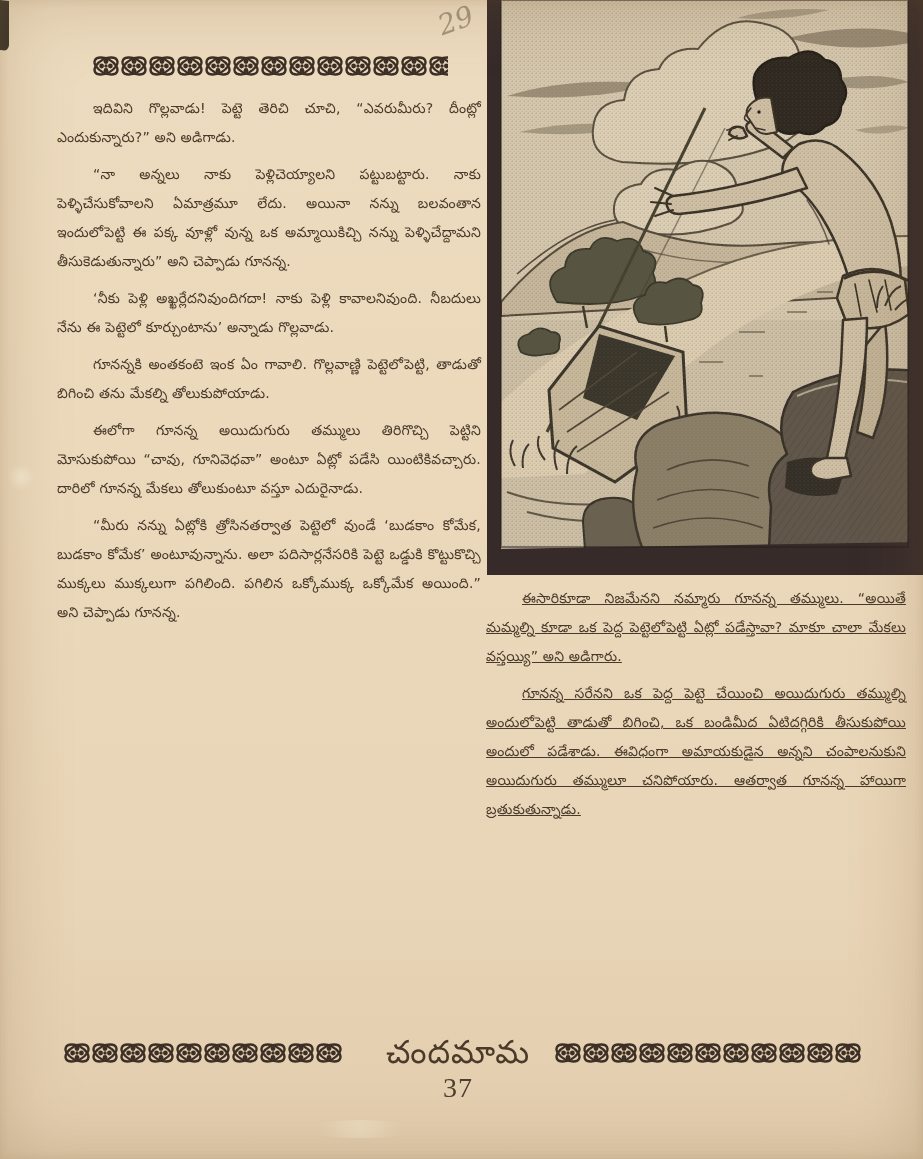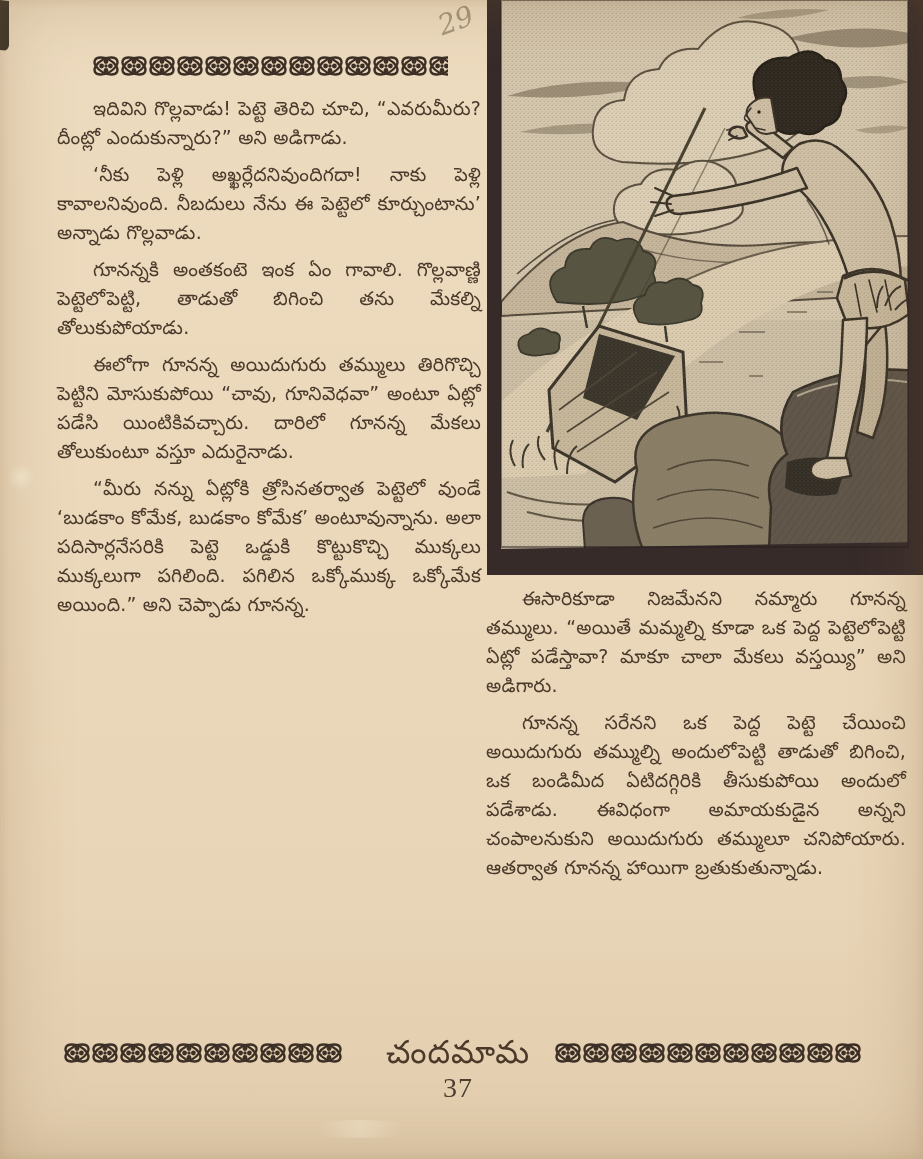--- a/index.html
+++ b/index.html
@@ -25,26 +25,26 @@
     position:absolute;border-radius:50%;
     background:radial-gradient(circle,#f6ead1 0%,rgba(246,234,209,0) 70%);
   }
   .b1{left:6px;top:464px;width:30px;height:26px;}
   .b2{left:300px;top:1120px;width:120px;height:18px;opacity:.5;}
   .ornament{position:absolute;}
   .orn-top{left:92px;top:51px;}
   .orn-foot-left{left:62px;top:1038px;}
   .orn-foot-right{left:553px;top:1038px;}
   .col{
-    position:absolute;color:#4a3a2b;font-size:19px;line-height:29px;
+    position:absolute;color:#4a3a2b;font-size:14px;line-height:29px;
     text-align:justify;letter-spacing:.2px;
   }
   .col p{margin:0 0 8px;text-indent:36px;}
   .col-left{left:57px;top:94px;width:424px;}
-  .col-right{left:486px;top:584px;width:420px;}
+  .col-right{left:486px;top:584px;width:420px;text-decoration:underline;}
   .mag-title{
     position:absolute;left:360px;top:1033px;width:196px;text-align:center;
     font-size:32px;font-weight:normal;color:#4b3a2a;letter-spacing:1px;
   }
   .page-no{
     position:absolute;left:428px;top:1072px;width:60px;text-align:center;
     font-family:"Liberation Serif",serif;font-size:28px;color:#4c3f30;letter-spacing:1px;
   }
   .illus{position:absolute;left:487px;top:0;}
 </style>
@@ -87,20 +87,21 @@
       <use href="#orn-motif" x="210" y="15"></use>
     <use href="#orn-motif" x="238" y="15"></use>
       <use href="#orn-motif" x="266" y="15"></use>
     <use href="#orn-motif" x="294" y="15"></use>
       <use href="#orn-motif" x="322" y="15"></use>
     <use href="#orn-motif" x="350" y="15"></use>
   </svg>
 
   <div class="col col-left">
     <p>ఇదివిని గొల్లవాడు! పెట్టె తెరిచి చూచి, “ఎవరుమీరు? దీంట్లో ఎందుకున్నారు?” అని అడిగాడు.</p>
+    <p>“నా అన్నలు నాకు పెళ్లిచెయ్యాలని పట్టుబట్టారు. నాకు పెళ్ళిచేసుకోవాలని ఏమాత్రమూ లేదు. అయినా నన్ను బలవంతాన ఇందులోపెట్టి ఈ పక్క వూళ్లో వున్న ఒక అమ్మాయికిచ్చి నన్ను పెళ్ళిచేద్దామని తీసుకెడుతున్నారు” అని చెప్పాడు గూనన్న.</p>
     <p>‘నీకు పెళ్లి అఖ్ఖర్లేదనివుందిగదా! నాకు పెళ్లి కావాలనివుంది. నీబదులు నేను ఈ పెట్టెలో కూర్చుంటాను’ అన్నాడు గొల్లవాడు.</p>
     <p>గూనన్నకి అంతకంటె ఇంక ఏం గావాలి. గొల్లవాణ్ణి పెట్టెలోపెట్టి, తాడుతో బిగించి తను మేకల్ని తోలుకుపోయాడు.</p>
     <p>ఈలోగా గూనన్న అయిదుగురు తమ్ములు తిరిగొచ్చి పెట్టిని మోసుకుపోయి “చావు, గూనివెధవా” అంటూ ఏట్లో పడేసి యింటికివచ్చారు. దారిలో గూనన్న మేకలు తోలుకుంటూ వస్తూ ఎదురైనాడు.</p>
     <p>“మీరు నన్ను ఏట్లోకి త్రోసినతర్వాత పెట్టెలో వుండే ‘బుడకాం కోమేక, బుడకాం కోమేక’ అంటూవున్నాను. అలా పదిసార్లనేసరికి పెట్టె ఒడ్డుకి కొట్టుకొచ్చి ముక్కలు ముక్కలుగా పగిలింది. పగిలిన ఒక్కోముక్క ఒక్కోమేక అయింది.” అని చెప్పాడు గూనన్న.</p>
   </div>
 
   <svg class="illus" width="436" height="575" viewBox="0 0 436 575" role="img">
     <defs>
       <pattern id="ht" width="4" height="4" patternUnits="userSpaceOnUse">
         <circle cx="1.2" cy="1.2" r="0.8" fill="#6c5f4e"></circle>

